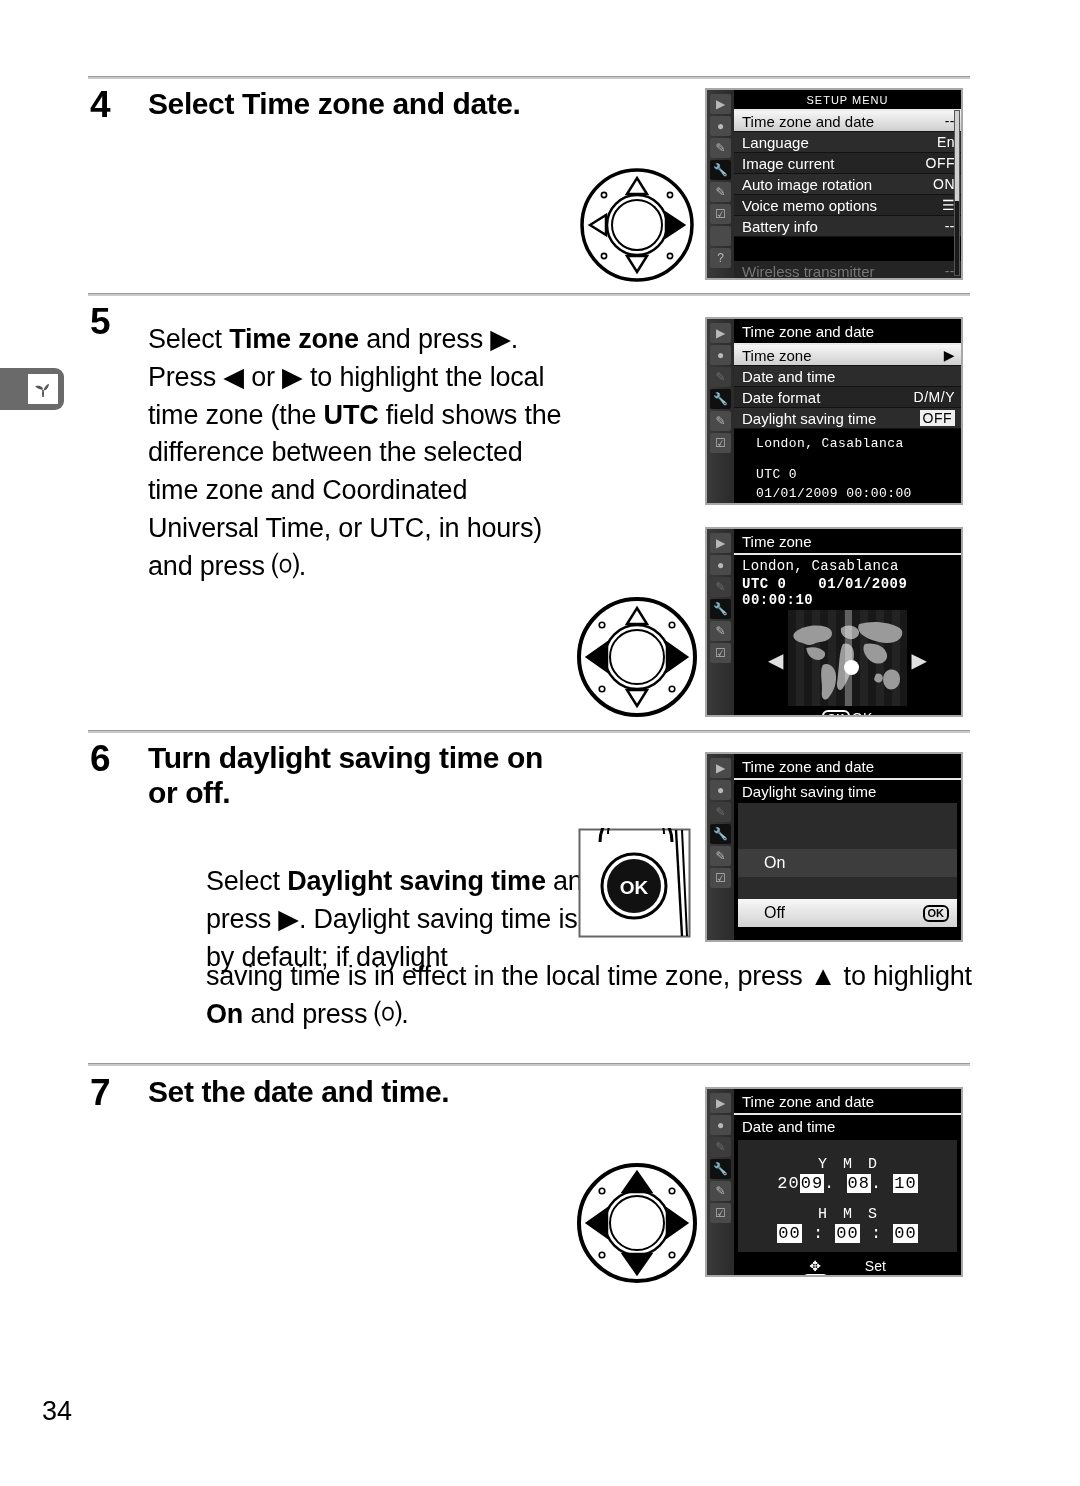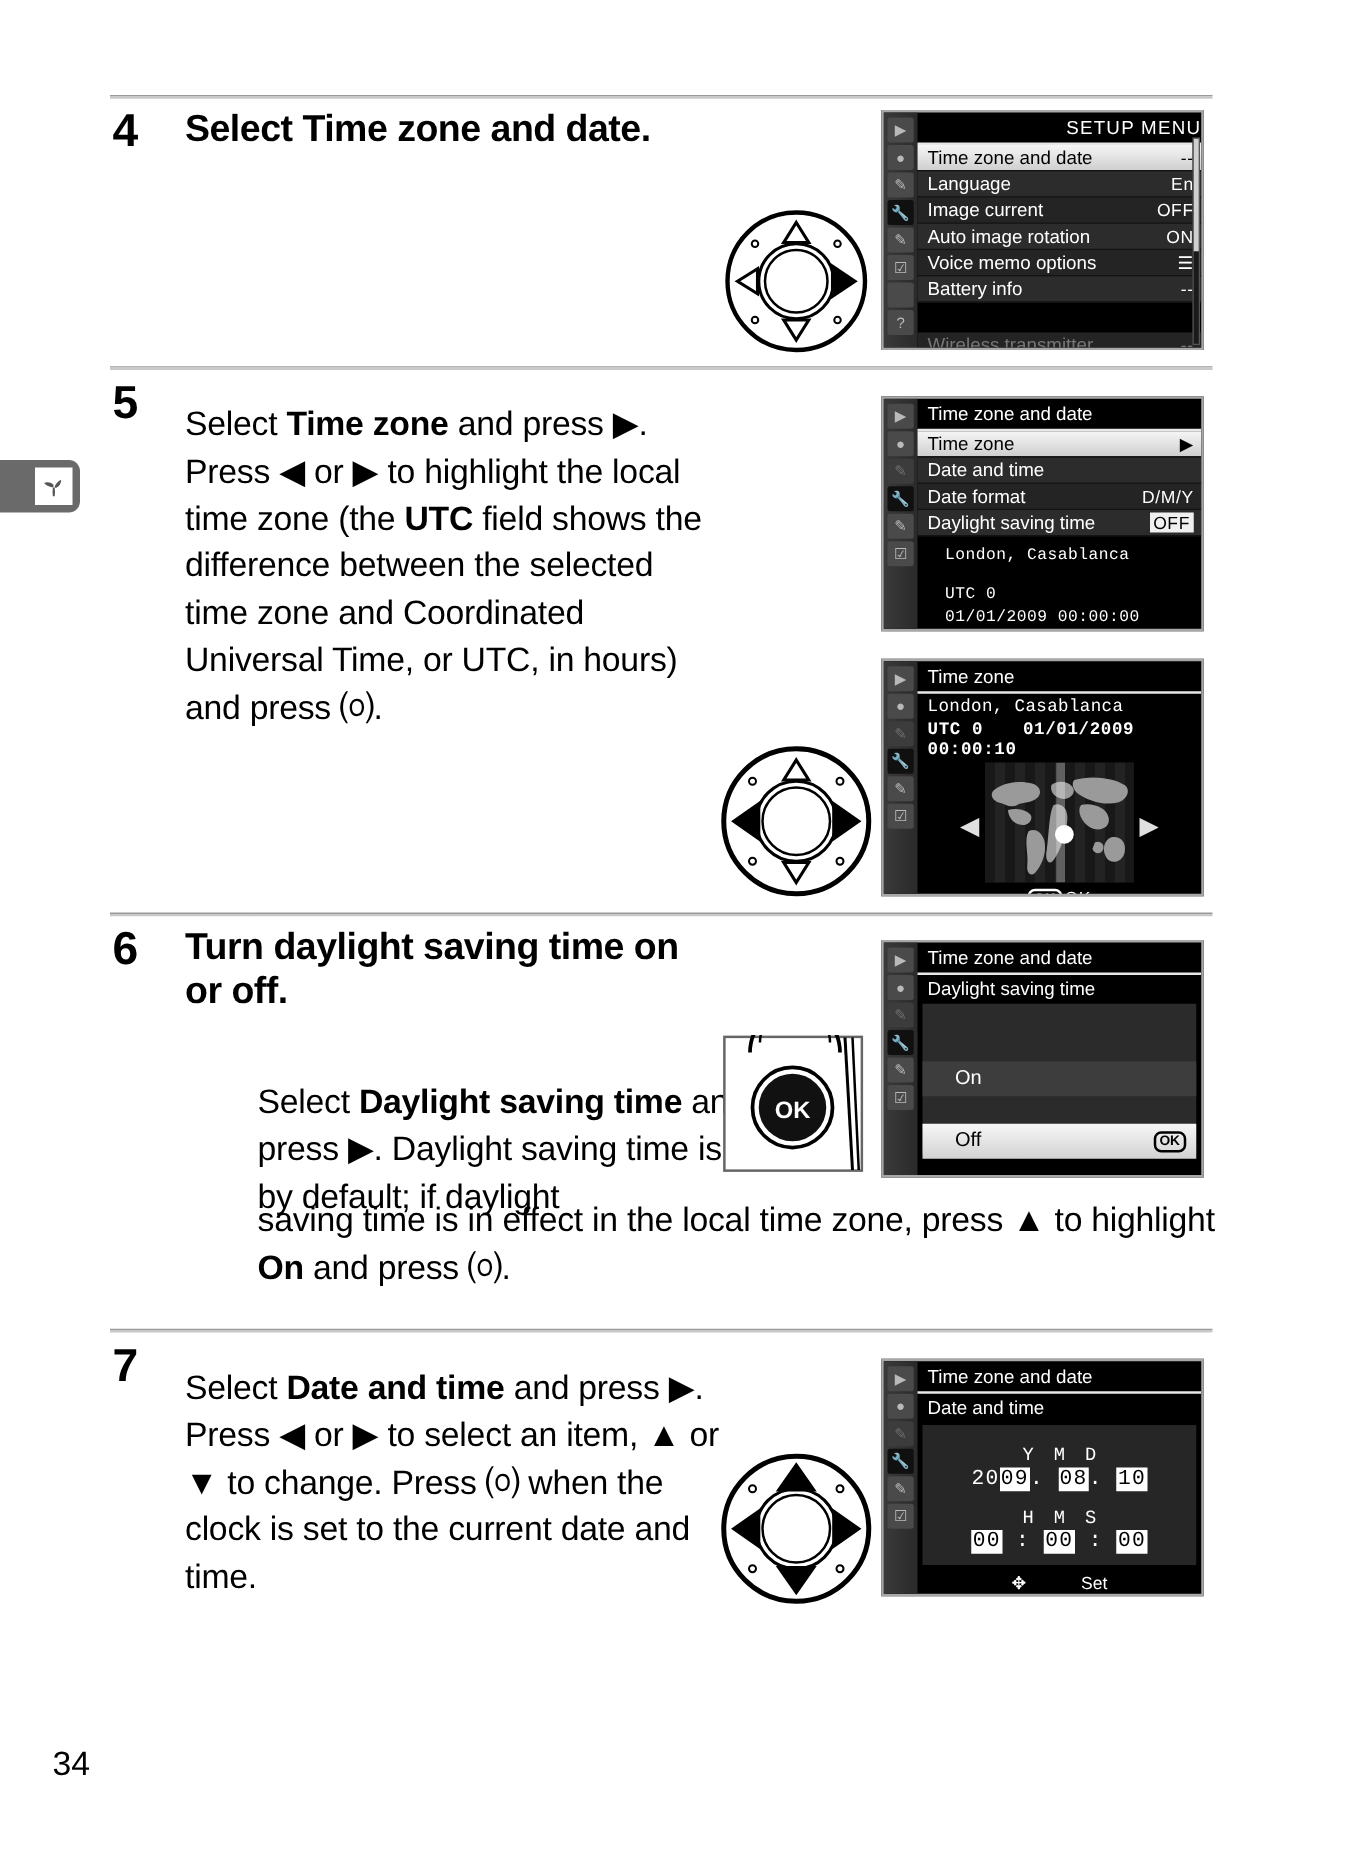--- a/index.html
+++ b/index.html
@@ -77,21 +77,21 @@
   .sideicon.sel{ background:#101010; color:#ffffff; }
   .sideicon.dim{ background:#3c3c3c; color:#6e6e6e; }
   .sideicon.blank{ background:#4a4a4a; }
   .lcd-main{ flex:1; position:relative; }
 
   .lcd-title{
     font-size:15px; padding:4px 0 3px 8px;
     border-bottom:2px solid #e8e8e8;
     letter-spacing:0px;
   }
-  .lcd-title.center{ text-align:right; padding-left:0; font-size:15px; letter-spacing:1px;}
+  .lcd-title.center{ text-align:center; padding-left:0; font-size:11px; letter-spacing:1px;}
   .lcd-sub{ font-size:15px; padding:3px 0 3px 8px; }
 
   .mrow{
     display:flex; justify-content:space-between; align-items:center;
     font-size:15px; padding:2px 6px 2px 8px;
     background:#2c2c2c; border-bottom:1px solid #121212;
     height:21px;
   }
   .mrow.alt{ background:#242424; }
   .mrow.hl{
@@ -403,21 +403,21 @@
         <div class="dstrow off">
           <span>Off</span>
           <span class="okbox dark">OK</span>
         </div>
       </div>
     </div>
   </div>
 
   <div class="step" style="left:90px; top:1074px; width:490px;">
     <div class="step-num">7</div>
-    <div class="step-body">Select <b>Date and time</b> and press ▶.  Press ◀ or ▶ to select an item, ▲ or ▼ to change. Press ⒪ when the clock is set to the current date and time.</div>
+    <div class="step-title">Set the date and time.</div>
   </div>
 
   <div class="dpad" style="left:573px; top:1158px;">
     <svg width="128" height="130" viewBox="0 0 128 130">
       <circle cx="64" cy="65" r="58" fill="#fff" stroke="#000" stroke-width="4"></circle>
       <circle cx="64" cy="65" r="32" fill="#fff" stroke="#000" stroke-width="2.5"></circle>
       <circle cx="64" cy="65" r="27" fill="#fff" stroke="#000" stroke-width="2"></circle>
       <circle cx="29" cy="33" r="2.8" fill="none" stroke="#000" stroke-width="1.6"></circle>
       <circle cx="99" cy="33" r="2.8" fill="none" stroke="#000" stroke-width="1.6"></circle>
       <circle cx="29" cy="97" r="2.8" fill="none" stroke="#000" stroke-width="1.6"></circle>

